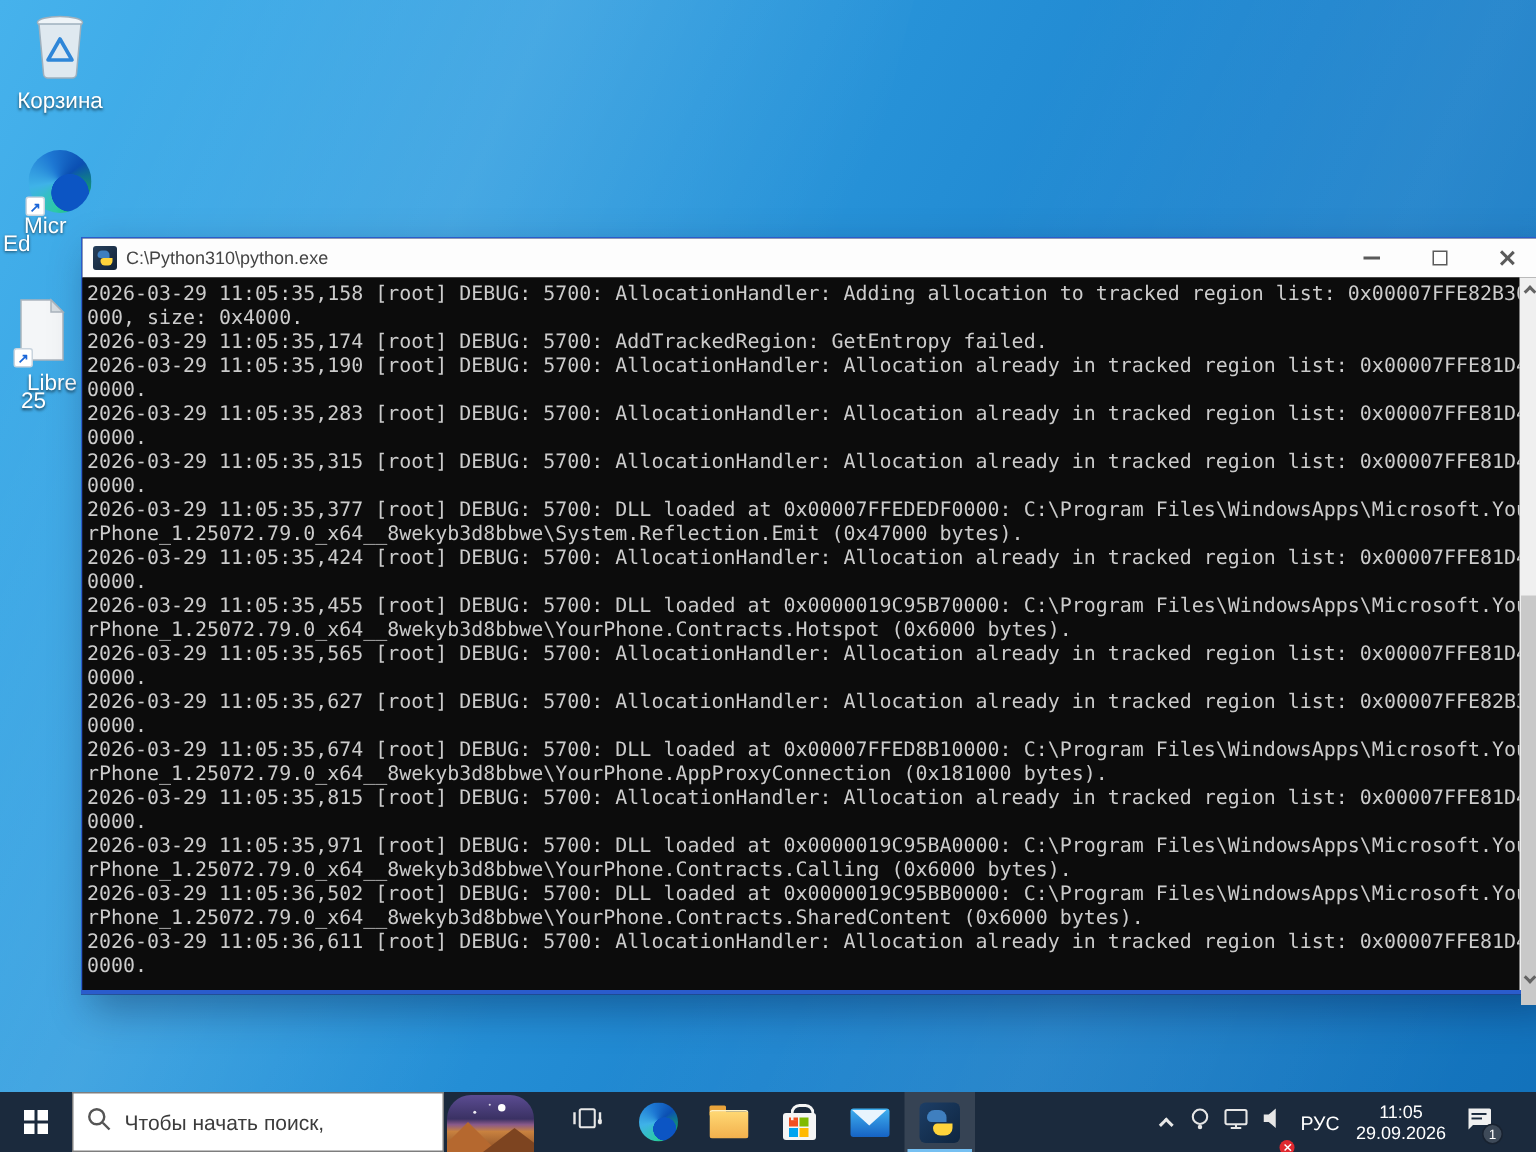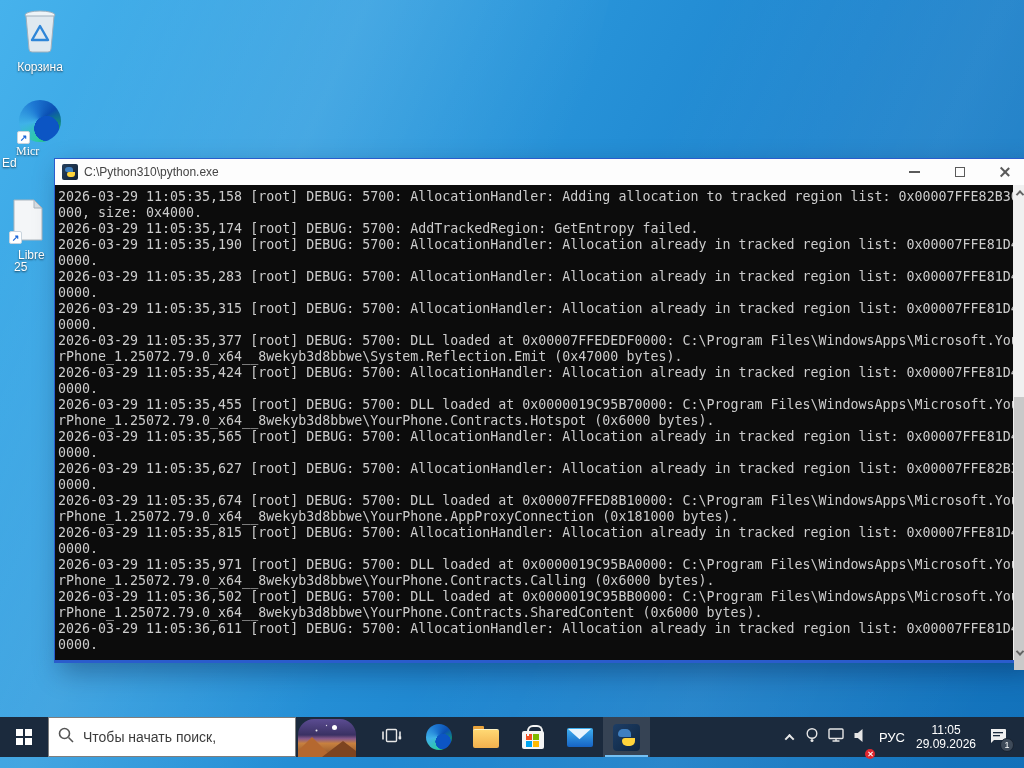--- a/index.html
+++ b/index.html
@@ -13,21 +13,21 @@
   .beam { position:absolute; pointer-events:none; }
   .beam1 { left:-120px; top:-150px; width:620px; height:1100px;
     background:linear-gradient(100deg,transparent 20%,rgba(255,255,255,.10) 50%,transparent 80%);
     transform:rotate(14deg); }
   .beam2 { left:430px; top:-150px; width:700px; height:1100px;
     background:linear-gradient(100deg,transparent 25%,rgba(255,255,255,.07) 55%,transparent 85%);
     transform:rotate(14deg); }
 
   
   .dicon { position:absolute; width:76px; display:flex; flex-direction:column; align-items:center; }
-  .dicon .lbl { color:#fff; font-size:12px; line-height:12px; text-shadow:0 1px 2px rgba(0,0,0,.65); margin-top:3px; }
+  .dicon .lbl { color:#fff; font-size:15px; line-height:12px; text-shadow:0 1px 2px rgba(0,0,0,.65); margin-top:3px; }
   .dicon .lbl-left { align-self:flex-start; }
   .badge-arrow { position:absolute; width:13px; height:13px; background:#fff; border:1px solid #c9d4de;
     border-radius:2px; display:flex; align-items:center; justify-content:center;
     font-size:9px; font-weight:bold; color:#1b66d8; }
   .edge-circle { border-radius:50%;
     background:
       radial-gradient(circle at 66% 68%, #0c55c4 0 31%, rgba(0,0,0,0) 32%),
       conic-gradient(from 130deg, #16b35c, #2cc9a6 16%, #3fb2e8 36%, #1d77d3 58%, #0b4fb2 78%, #16b35c 100%);
   }
 
@@ -57,21 +57,21 @@
 
   .sbar { position:absolute; right:0; top:26px; bottom:0; width:14px; background:#f0f0f0; }
   .sb-btn { position:absolute; left:0; width:14px; height:15px; display:flex; align-items:center; justify-content:center; }
   .sb-up { top:0; } .sb-down { bottom:0; }
   .chev { width:6px; height:6px; border-left:2px solid #636363; border-top:2px solid #636363; }
   .chev.up { transform:rotate(45deg) translate(1px,1px); }
   .chev.down { transform:rotate(225deg) translate(1px,1px); }
   .sb-thumb { position:absolute; left:1px; width:12px; top:212px; height:273px; background:#c9c9c9; }
 
   
-  .taskbar { position:absolute; left:0; bottom:11px; width:1024px; height:40px; background:#1b2a3d;
+  .taskbar { position:absolute; left:0; bottom:0; width:1024px; height:40px; background:#1b2a3d;
     display:flex; align-items:stretch; }
   .tb-start { width:48px; display:flex; align-items:center; justify-content:center; }
   .winlogo { display:grid; grid-template-columns:7px 7px; grid-template-rows:7px 7px; gap:1.5px; }
   .winlogo i { background:#fff; }
   .searchbox { width:248px; background:#fff; border:1px solid #7e7e7e; display:flex; align-items:center; padding:0 8px; }
   .searchbox input { border:none; outline:none; background:transparent; font-size:14px; color:#222; width:190px;
     font-family:"Liberation Sans",sans-serif; margin-left:8px; }
   .searchbox input::placeholder { color:#3c3c3c; opacity:1; }
   .widget { width:62px; position:relative; overflow:hidden; display:flex; align-items:flex-end; justify-content:center; }
   .widget-art { width:58px; height:38px; border-radius:16px 16px 0 0; position:relative; overflow:hidden;
@@ -93,21 +93,21 @@
     display:grid; grid-template-columns:6px 6px; grid-template-rows:6px 6px; gap:1px; align-content:center; justify-content:center; }
   .store::before { content:""; position:absolute; top:-6px; left:5px; width:12px; height:9px; border:2px solid #f5f5f5; border-bottom:none; border-radius:6px 6px 0 0; }
   .store i.s1{background:#f25022}.store i.s2{background:#7fba00}.store i.s3{background:#00a4ef}.store i.s4{background:#ffb900}
   .mail { position:relative; width:26px; height:19px; background:linear-gradient(180deg,#3fb0f0,#1663c4); border-radius:2px; overflow:hidden; }
   .mail::before { content:""; position:absolute; left:1px; top:1px; width:24px; height:15px;
     background:#e8f4fd; clip-path:polygon(0 0,100% 0,50% 72%); }
   .pyapp { position:relative; width:27px; height:27px; border-radius:4px; background:linear-gradient(135deg,#1d3e66,#0e2540); }
   .pyapp::before { content:""; position:absolute; left:5px; top:5px; width:13px; height:8px; background:#3f7fbf; border-radius:5px 5px 0 3px; }
   .pyapp::after { content:""; position:absolute; left:9px; top:14px; width:13px; height:8px; background:#ffd43b; border-radius:3px 0 5px 5px; }
 
-  .tray { margin-left:auto; display:flex; align-items:center; padding-right:2px; }
+  .tray { margin-left:auto; display:flex; align-items:center; padding-right:14px; }
   .tray .titem { display:flex; align-items:center; justify-content:center; height:40px; }
   .tray-chev { width:22px; }
   .wchev { width:7px; height:7px; border-left:2px solid #e8e8e8; border-top:2px solid #e8e8e8; transform:rotate(45deg) translate(1px,1px); }
   .t-icon { width:24px; }
   .lang { width:40px; color:#fff; font-size:13px; justify-content:center; }
   .clock { width:68px; flex-direction:column; color:#fff; font-size:12px; line-height:14px; text-align:center; justify-content:center; }
   .action { width:36px; position:relative; }
   .action .badge { position:absolute; right:2px; bottom:5px; width:14px; height:14px; border-radius:50%;
     background:#3e4a59; border:1px solid #182230; color:#fff; font-size:9px; display:flex; align-items:center; justify-content:center; }
   .vol { position:relative; }
@@ -134,21 +134,21 @@
       </svg>
     </span>
     <span class="lbl">Корзина</span>
   </div>
 
   <div class="dicon" style="left:2px; top:100px;">
     <span style="position:relative;">
       <span class="edge-circle" style="display:block;width:42px;height:42px;"></span>
       <span class="badge-arrow" style="left:-2px; bottom:-2px;">↗</span>
     </span>
-    <span class="lbl lbl-left" style="margin-left:14px;font-family:Liberation Serif, serif;">Micr</span>
+    <span class="lbl lbl-left" style="margin-left:14px;">Micr</span>
     <span class="lbl lbl-left" style="margin-top:0;">Ed</span>
   </div>
 
   <div class="dicon" style="left:-10px; top:198px;">
     <span style="position:relative;">
       <svg width="34" height="44" viewBox="0 0 34 44">
         <path d="M3 2 h20 l8 8 v32 h-28 z" fill="#f4f6f8" stroke="#aab4bd"></path>
         <path d="M23 2 l8 8 h-8 z" fill="#d7dde2" stroke="#aab4bd"></path>
       </svg>
       <span class="badge-arrow" style="left:-2px; bottom:2px;">↗</span>

